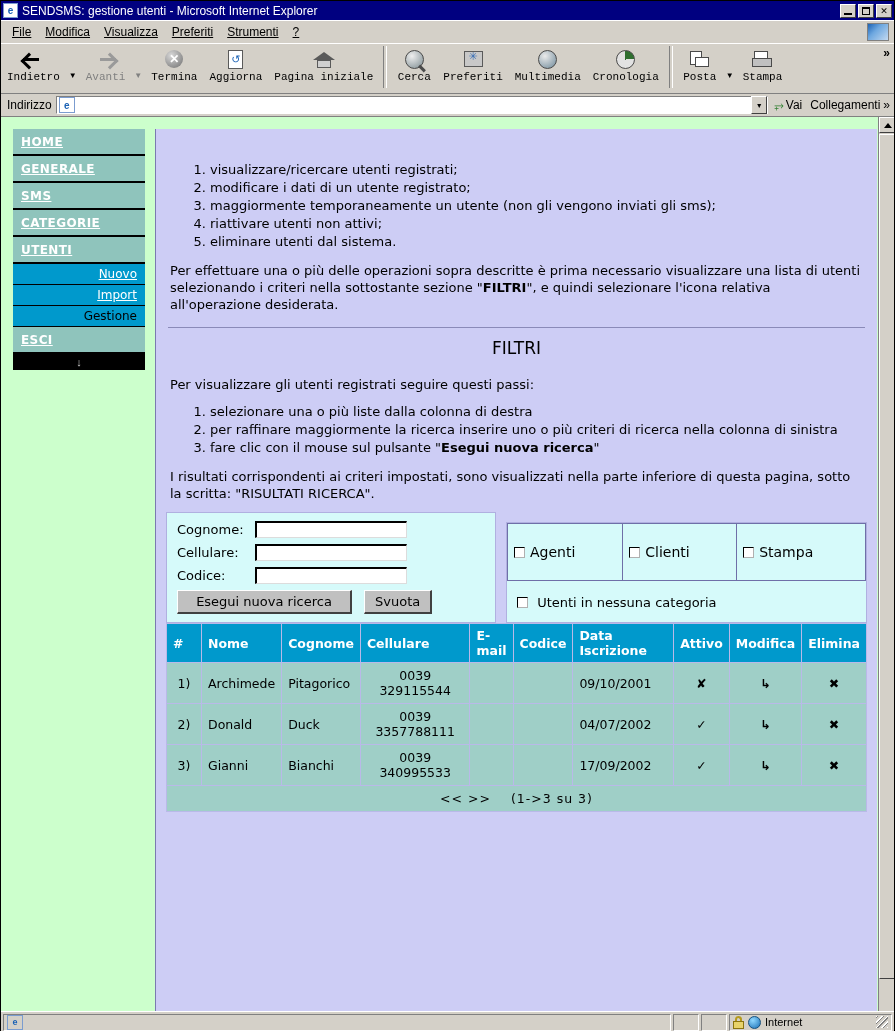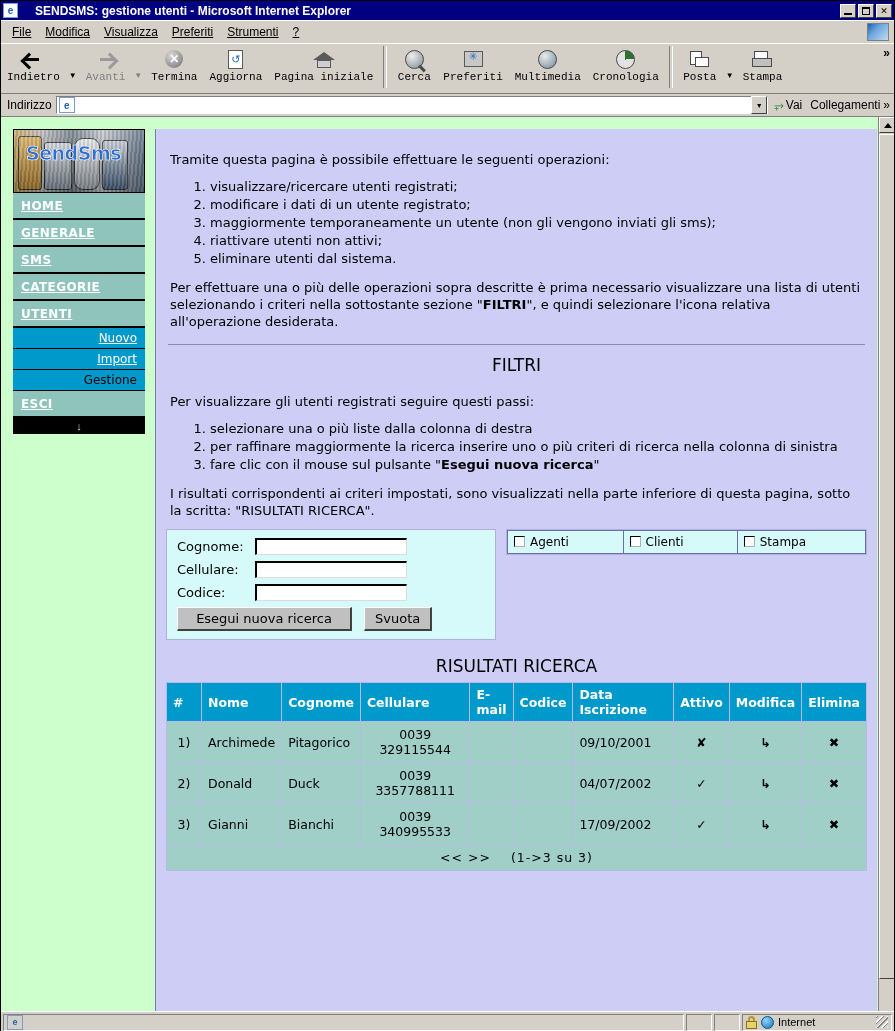--- a/index.html
+++ b/index.html
@@ -17,22 +17,22 @@
   .titlebar {
     height: 19px; background:#000080; display:flex; align-items:center;
     padding: 0 2px; color:#fff;
   }
   .tb-ico {
     width:15px; height:15px; background:#fff; border:1px solid #7b9ccf;
     margin-right:4px; position:relative; box-sizing:border-box;
     display:flex; align-items:center; justify-content:center;
     font-size:10px; color:#1b62b5; font-weight:bold;
   }
-  .tb-title { font-size:12px; font-weight:bold; flex:1; white-space:nowrap;
-              font-family:"Liberation Sans", sans-serif;margin-left:13px; }
+  .tb-title { font-size:12px; font-weight:normal; flex:1; white-space:nowrap;
+              font-family:"Liberation Sans", sans-serif; }
   .tb-btns { display:flex; gap:2px; }
   .tb-btn {
     width:16px; height:14px; background:#d4d0c8;
     border-top:1px solid #fff; border-left:1px solid #fff;
     border-right:1px solid #404040; border-bottom:1px solid #404040;
     color:#000; font-size:9px; line-height:12px; text-align:center;
     font-family:"Liberation Sans", sans-serif; box-sizing:border-box;
     position:relative;
   }
   .gl-min::after{content:"";position:absolute;left:3px;bottom:2px;width:8px;height:2px;background:#000;}
@@ -193,21 +193,21 @@
   .body-text { color:#000; font-size:13px; line-height:17px; padding:14px 4px 0 4px;
     font-family:"DejaVu Sans", sans-serif; }
   .body-text ol { margin:10px 0 10px 0; padding-left:40px; }
   .body-text ol li { margin:1px 0; }
   .body-text p { margin:12px 0 0 0; }
   hr.rule { border:none; border-top:1px solid #8a8ab8; margin:14px 2px 0 2px; }
   .section-title { text-align:center; font-size:17px; color:#000; margin:10px 0 4px 0;
     font-family:"DejaVu Sans", sans-serif; }
 
   
-  .filters { display:flex; gap:10px; margin-top:10px; align-items:flex-start; }
+  .filters { display:flex; gap:10px; margin-top:10px; align-items:flex-end; }
   .fleft { width:330px; background:#d6fafa; border:1px solid #b0b0e0;
     padding:8px 8px 8px 10px; box-sizing:border-box; }
   .frow { display:flex; align-items:center; margin-bottom:6px; }
   .frow label { width:78px; font-size:13px; font-family:"DejaVu Sans", sans-serif; }
   .frow input[type=text] {
     width:152px; height:17px; background:#fff;
     border-top:2px solid #000; border-left:2px solid #000;
     border-right:1px solid #dcdcdc; border-bottom:1px solid #dcdcdc;
     box-sizing:border-box; font-size:12px; font-family:"DejaVu Sans", sans-serif;
     padding:0 2px;
@@ -215,21 +215,21 @@
   .fbtns { display:flex; gap:12px; margin-top:6px; }
   .winbtn {
     background:#c0c0c0; border-top:1px solid #fff; border-left:1px solid #fff;
     border-right:2px solid #404040; border-bottom:2px solid #404040;
     padding:3px 10px; font-size:13px; font-family:"DejaVu Sans", sans-serif;
     box-sizing:border-box; color:#000;
   }
   .fright { flex:1; background:#d6fafa; border:1px solid #b0b0e0; box-sizing:border-box; }
   table.cats { width:100%; border-collapse:collapse; }
   table.cats td {
-    border:1px solid #6f6fa8; padding:4px 6px; font-size:12px;
+    border:1px solid #6f6fa8; padding:20px 6px; font-size:14px;
     font-family:"DejaVu Sans", sans-serif; white-space:nowrap; background:#d6fafa;
   }
   .cb { display:inline-block; width:11px; height:11px; background:#fff;
     border-top:1px solid #000; border-left:1px solid #000;
     border-right:1px solid #b0b0b0; border-bottom:1px solid #b0b0b0;
     vertical-align:-1px; margin-right:5px; box-sizing:border-box; position:relative; }
   .cb.checked::after { content:"\2714"; position:absolute; left:0px; top:-3px;
     font-size:11px; color:#000; line-height:11px; }
   .nocat { padding:14px 8px 12px 10px; font-size:13px; font-family:"DejaVu Sans", sans-serif; }
 
@@ -255,21 +255,21 @@
   td.pager { text-align:center; font-size:12.5px; letter-spacing:1px; }
 
   
   .statusbar { height:21px; background:#d4d0c8; display:flex; align-items:center;
     border-top:1px solid #fff; padding:1px 2px; box-sizing:border-box; gap:2px; }
   .st-cell { height:17px; border-top:1px solid #808080; border-left:1px solid #808080;
     border-right:1px solid #fff; border-bottom:1px solid #fff; box-sizing:border-box;
     display:flex; align-items:center; padding:0 3px; font-size:11px; }
   .st-main { flex:1; }
   .st-sm { width:26px; }
-  .st-zone { width:150px; gap:4px; }
+  .st-zone { width:163px; gap:4px; }
   .st-ie { width:16px;height:15px;border:1px solid #7b9ccf;display:flex;align-items:center;
            justify-content:center;font-size:9px;color:#1b62b5;font-weight:bold;box-sizing:border-box;}
   .lock { width:11px;height:13px;position:relative; }
   .lock::before{content:"";position:absolute;left:2px;top:0;width:7px;height:6px;border:2px solid #b59a1d;border-bottom:none;border-radius:4px 4px 0 0;box-sizing:border-box;}
   .lock::after{content:"";position:absolute;left:0;top:5px;width:11px;height:8px;background:#e8d36a;border:1px solid #8a7410;box-sizing:border-box;}
   .globe { width:13px;height:13px;border-radius:50%;
     background:radial-gradient(circle at 35% 30%,#8fd8ff,#1b6fb5); border:1px solid #15507f; box-sizing:border-box; }
   .grip { width:12px;height:12px;margin-left:auto;
     background:repeating-linear-gradient(135deg,#fff 0 1px,#808080 1px 2px,transparent 2px 4px); }
 </style>
@@ -388,28 +388,20 @@
       <span>Collegamenti</span>
       <span>»</span>
     </div>
   </div>
 
   <div class="viewport">
 
     <div class="page">
 
       <div class="sidebar">
-        <div class="logo">
-          <div class="ph p1"></div>
-            <div class="ph p2"></div>
-            <div class="ph p3"></div>
-            <div class="ph p4"></div>
-          <div class="phones"></div>
-          <div class="txt">SendSms</div>
-        </div>
         <div class="menu-item">
           <span>HOME</span>
           </div>
         <div class="menu-item">
           <span>GENERALE</span>
           </div>
         <div class="menu-item">
           <span>SMS</span>
           </div>
         <div class="menu-item">
@@ -430,21 +422,20 @@
         <div class="menu-item">
           <span>ESCI</span>
           </div>
         <div class="menu-foot">↓</div>
       </div>
 
       <div class="content">
 
 
         <div class="body-text">
-          <div>Tramite questa pagina è possibile effettuare le seguenti operazioni:</div>
           <ol>
             <li>visualizzare/ricercare utenti registrati;</li>
             <li>modificare i dati di un utente registrato;</li>
             <li>maggiormente temporaneamente un utente (non gli vengono inviati gli sms);</li>
             <li>riattivare utenti non attivi;</li>
             <li>eliminare utenti dal sistema.</li>
           </ol>
           <p><span>Per effettuare una o più delle operazioni sopra descritte è prima necessario visualizzare una lista di utenti selezionando i criteri nella sottostante sezione "</span><b>FILTRI</b><span>", e quindi selezionare l'icona relativa all'operazione desiderata.</span></p>
         </div>
 
@@ -486,25 +477,28 @@
           <div class="fright">
             <table class="cats">
               <tbody>
                   <tr>
                 <td><span class="cb"></span><span>Agenti</span></td>
                 <td><span class="cb"></span><span>Clienti</span></td>
                 <td><span class="cb"></span><span>Stampa</span></td>
               </tr>
             </tbody>
               </table>
-          </div>
-
-        </div>
-
-        <div class="res-title">RISULTATI RICERCA</div>
+            <div class="nocat">
+              <span class="cb"></span>
+              <span>Utenti in nessuna categoria</span>
+            </div>
+          </div>
+
+        </div>
+
 
         <table class="results">
           <thead>
             <tr>
               <th class="c" style="width:22px">#</th>
               <th>Nome</th>
               <th>Cognome</th>
               <th>Cellulare</th>
               <th style="width:30px">E-mail</th>
               <th>Codice</th>

